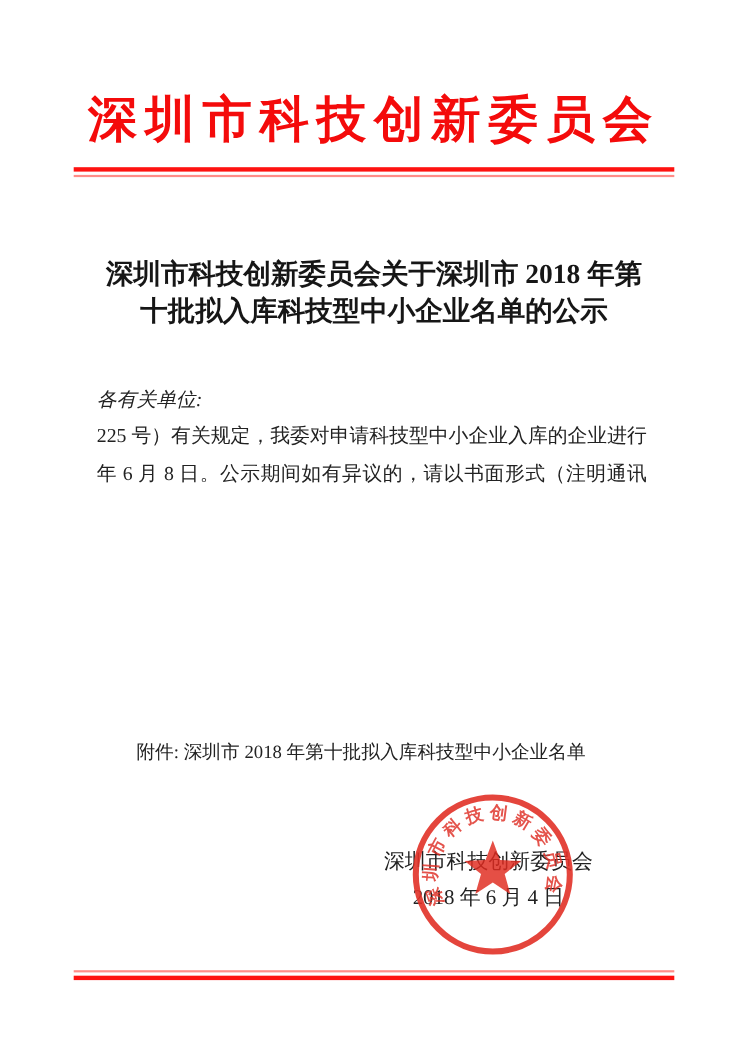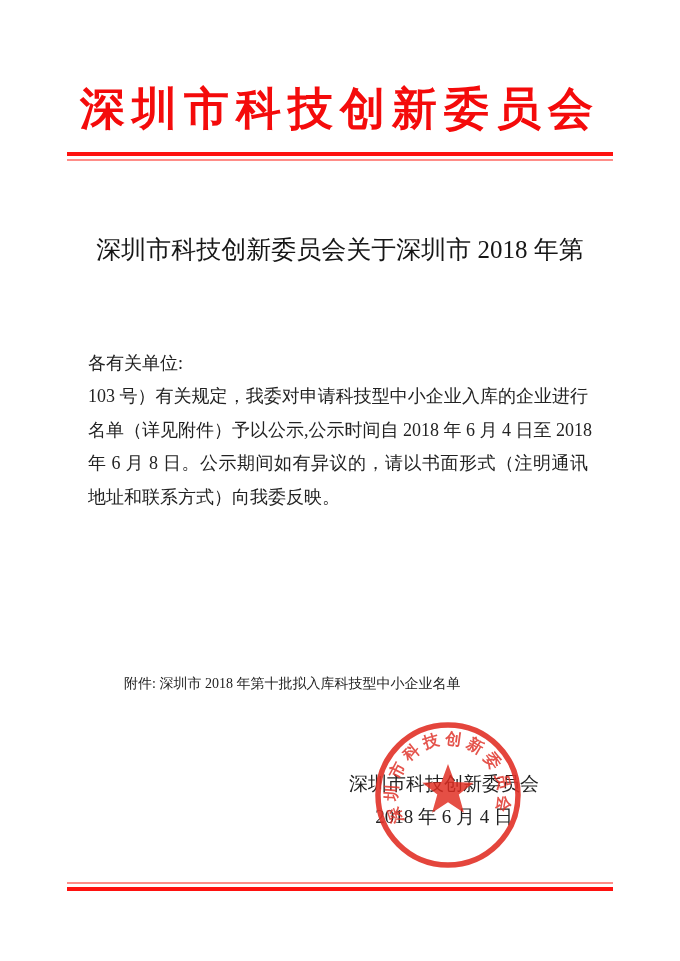--- a/index.html
+++ b/index.html
@@ -20,41 +20,41 @@
   
   .rule{position:absolute;left:67px;width:546px;}
   .rule-top-thick{top:152px;height:4px;background:#fe1210;}
   .rule-top-thin{top:159px;height:2px;background:#ff8d88;}
   .rule-bottom-thin{top:882px;height:2px;background:#ff8d88;}
   .rule-bottom-thick{top:887px;height:4px;background:#fe1210;}
 
   
   .doc-title{
     position:absolute;top:233px;left:40px;width:600px;
-    text-align:center;font-weight:normal;color:#161616;
+    text-align:center;font-weight:bold;color:#161616;
     font-size:25px;line-height:34px;white-space:nowrap;
   }
 
   
   .body-block{
     position:absolute;top:347px;left:88px;width:500px;
     font-size:18px;line-height:33.4px;color:#222222;
   }
   .pline{
     white-space:nowrap;
     text-align:justify;
     text-align-last:justify;
   }
-  .pline.no-justify{text-align-last:left;}
+  .pline.no-justify{text-align-last:left;font-style:italic;}
   .indent{padding-left:36px;}
   .pline.indent{padding-left:0;text-indent:36px;}
 
   .attachment-line{
     position:absolute;top:667px;left:88px;width:520px;
-    font-size:14px;line-height:33px;color:#222222;
+    font-size:17px;line-height:33px;color:#222222;
     text-indent:36px;white-space:nowrap;
   }
 
   
   .signature-block{
     position:absolute;top:768px;left:304px;width:280px;
     text-align:center;color:#222222;
     font-size:19px;line-height:32.5px;white-space:nowrap;
   }
 
@@ -66,28 +66,27 @@
 
 <div class="page">
 
   <div class="letterhead">深圳市科技创新委员会</div>
 
   <div class="rule rule-top-thick"></div>
   <div class="rule rule-top-thin"></div>
 
   <div class="doc-title">
     <div>深圳市科技创新委员会关于深圳市 2018 年第</div>
+    <div>十批拟入库科技型中小企业名单的公示</div>
   </div>
 
   <div class="body-block">
     <div class="pline no-justify">各有关单位:</div>
-    <div class="pline">103 号）有关规定，我委对申请科技型中小企业入库的企业进行</div>
-    <div class="pline">名单（详见附件）予以公示,公示时间自 2018 年 6 月 4 日至 2018</div>
+    <div class="pline">225 号）有关规定，我委对申请科技型中小企业入库的企业进行</div>
     <div class="pline">年 6 月 8 日。公示期间如有异议的，请以书面形式（注明通讯</div>
-    <div class="pline no-justify">地址和联系方式）向我委反映。</div>
   </div>
 
   <div class="attachment-line">附件: 深圳市 2018 年第十批拟入库科技型中小企业名单</div>
 
   <div class="signature-block">
     <div>深圳市科技创新委员会</div>
     <div>2018 年 6 月 4 日</div>
   </div>
 
   <svg class="seal" viewBox="0 0 160 160">

